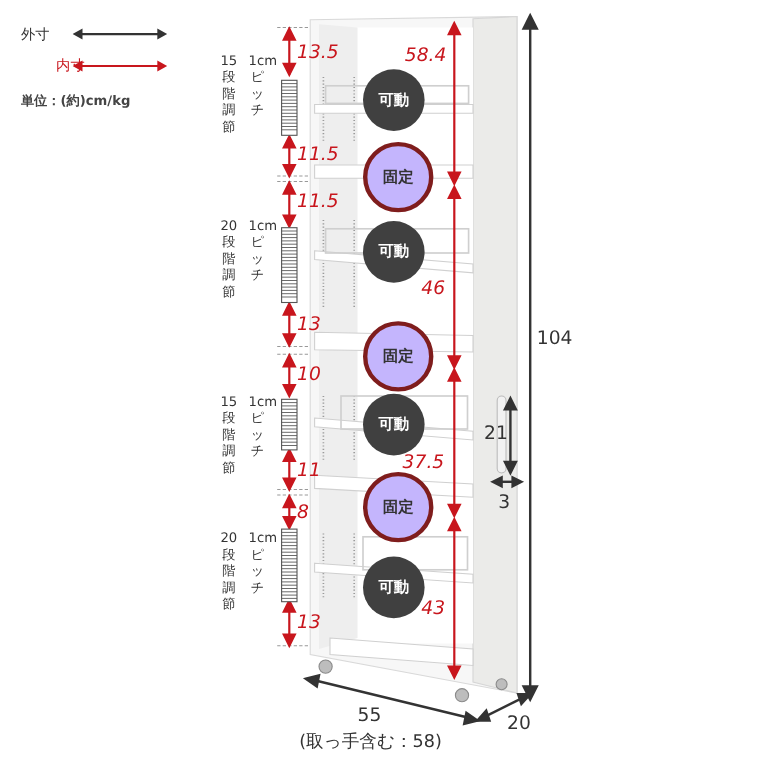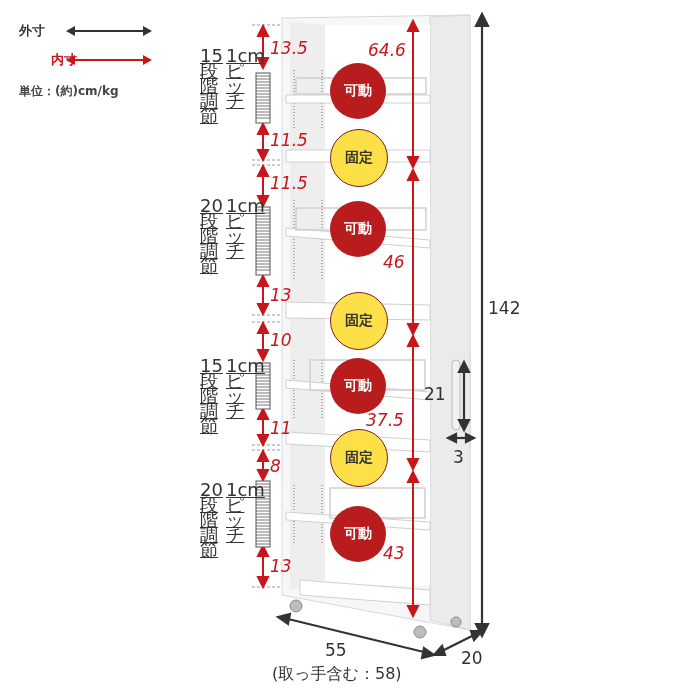--- a/index.html
+++ b/index.html
@@ -1,32 +1,32 @@
 <!DOCTYPE html>
 <html><head>
 <meta charset="utf-8">
 <style>
   html, body { margin:0; padding:0; background:#ffffff; }
   body { width:700px; height:700px; position:relative; overflow:hidden;
          font-family:"DejaVu Sans", "Liberation Sans", sans-serif; color:#333; }
   .abs { position:absolute; }
   
-  .legend-label { font-size:13px; font-weight:bold; }
+  .legend-label { font-size:13px; font-weight:normal; }
   .legend-outer { color:#333; }
   .legend-inner { color:#c8161d; }
   .unit { font-size:12px; font-weight:bold; color:#444; }
   
-  .vlabel { font-size:18px; color:#333; line-height:15px; text-align:center;text-decoration:underline; }
+  .vlabel { font-size:12px; color:#333; line-height:15px; text-align:center; }
   .dim-red { color:#c8161d; font-size:17px; font-family:"DejaVu Sans", sans-serif;font-style:italic; }
   .dim-black { color:#333; font-size:17px; }
   .badge { position:absolute; width:56px; height:56px; border-radius:50%;
            display:flex; align-items:center; justify-content:center;
            font-size:14px; font-weight:bold; }
-  .badge-move { background:#b91c1c; color:#fff; }
-  .badge-fixed { background:#fde047; color:#333; border:1px solid #7f1d1d;font-family:Liberation Mono, monospace; }
+  .badge-move { background:#404040; color:#fff; }
+  .badge-fixed { background:#c4b5fd; color:#333; border:4px solid #7f1d1d;font-family:Liberation Mono, monospace; }
   .footer-note { font-size:16px; color:#333;margin-left:24px; }
 </style>
 </head>
 <body>
 
 <div class="abs legend-label legend-outer" style="left:19px;top:22px;">外寸</div>
 <svg class="abs" style="left:66px;top:24px;" width="86" height="14">
   <line x1="6" y1="7" x2="80" y2="7" stroke="#333" stroke-width="2"></line>
   <polygon points="0,7 9,2 9,12" fill="#333"></polygon>
     <polygon points="86,7 77,2 77,12" fill="#333"></polygon>
@@ -180,31 +180,31 @@
 
 <div class="abs dim-red" style="left:270px;top:38px;">13.5</div>
 <div class="abs dim-red" style="left:270px;top:130px;">11.5</div>
 <div class="abs dim-red" style="left:270px;top:173px;">11.5</div>
 <div class="abs dim-red" style="left:270px;top:285px;">13</div>
 <div class="abs dim-red" style="left:270px;top:330px;">10</div>
 <div class="abs dim-red" style="left:270px;top:418px;">11</div>
 <div class="abs dim-red" style="left:270px;top:456px;">8</div>
 <div class="abs dim-red" style="left:270px;top:556px;">13</div>
 
-<div class="abs dim-red" style="left:368px;top:40px;">64.6</div>
+<div class="abs dim-red" style="left:368px;top:40px;">58.4</div>
 <div class="abs dim-red" style="left:383px;top:252px;">46</div>
 <div class="abs dim-red" style="left:366px;top:410px;">37.5</div>
 <div class="abs dim-red" style="left:383px;top:543px;">43</div>
 
 <div class="badge badge-move" style="left:330px;top:63px;">可動</div>
 <div class="badge badge-fixed" style="left:330px;top:129px;">固定</div>
 <div class="badge badge-move" style="left:330px;top:201px;">可動</div>
 <div class="badge badge-fixed" style="left:330px;top:292px;">固定</div>
 <div class="badge badge-move" style="left:330px;top:358px;">可動</div>
 <div class="badge badge-fixed" style="left:330px;top:429px;">固定</div>
 <div class="badge badge-move" style="left:330px;top:506px;">可動</div>
 
-<div class="abs dim-black" style="left:488px;top:298px;">142</div>
-<div class="abs dim-black" style="left:424px;top:384px;text-align:right;">21</div>
+<div class="abs dim-black" style="left:488px;top:298px;">104</div>
+<div class="abs dim-black" style="left:440px;top:384px;text-align:right;">21</div>
 <div class="abs dim-black" style="left:453px;top:447px;">3</div>
 <div class="abs dim-black" style="left:325px;top:640px;">55</div>
 <div class="abs footer-note" style="left:248px;top:664px;">(取っ手含む：58)</div>
 <div class="abs dim-black" style="left:461px;top:648px;">20</div>
 
 </body></html>

